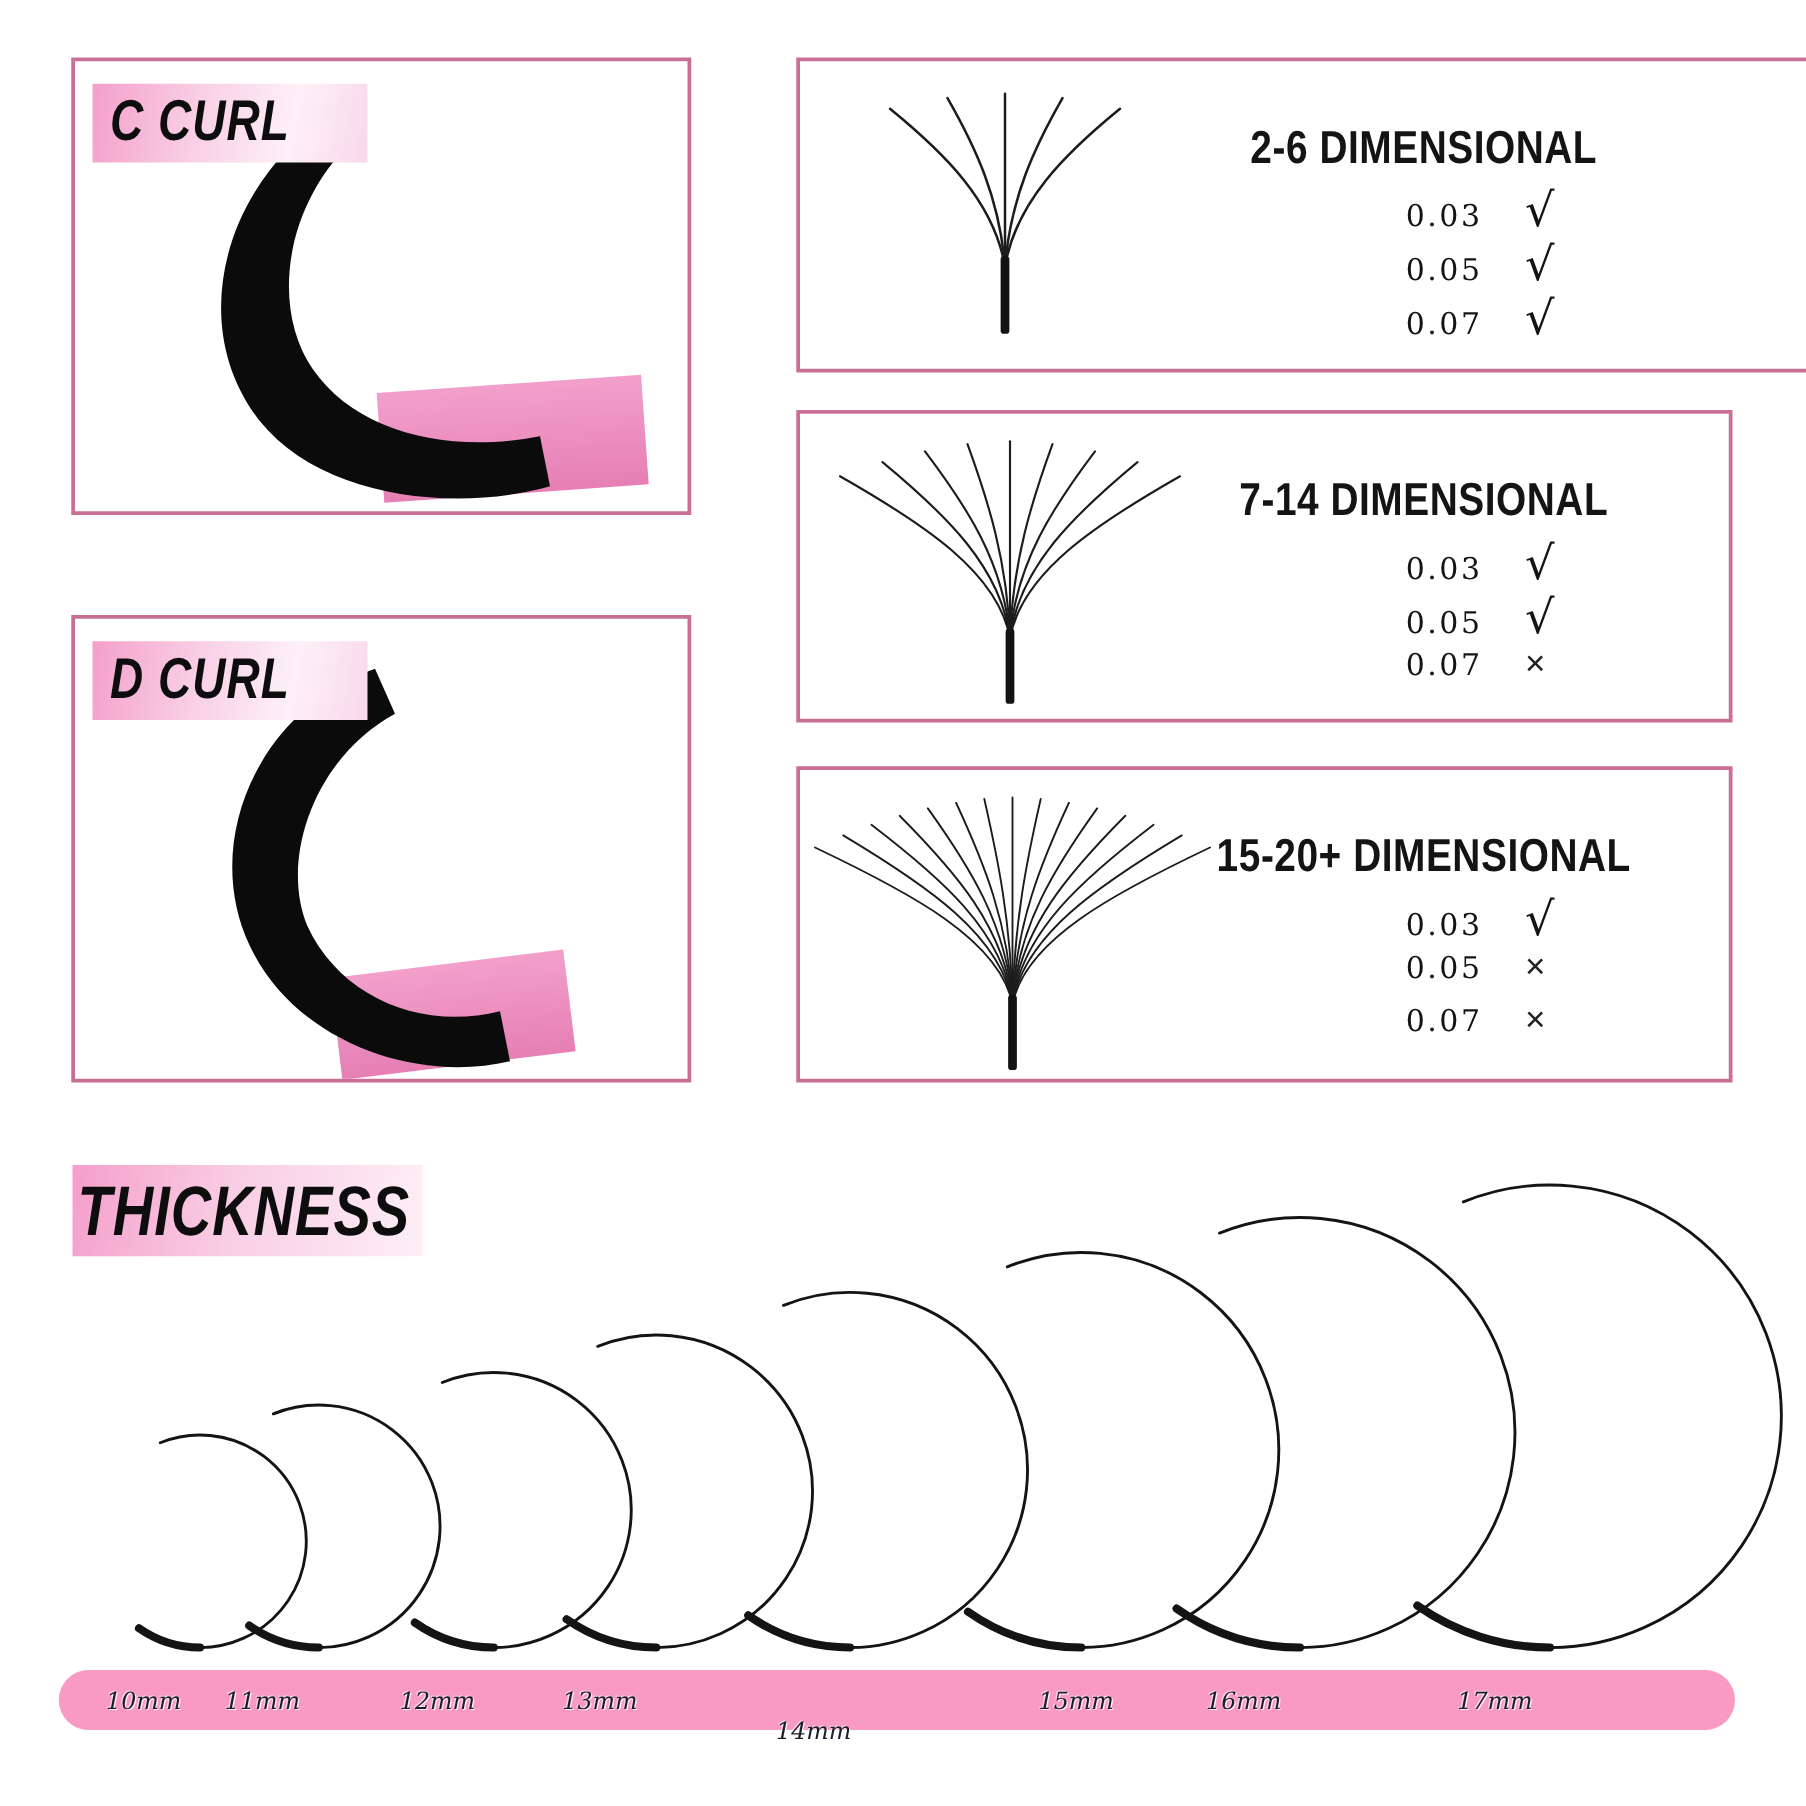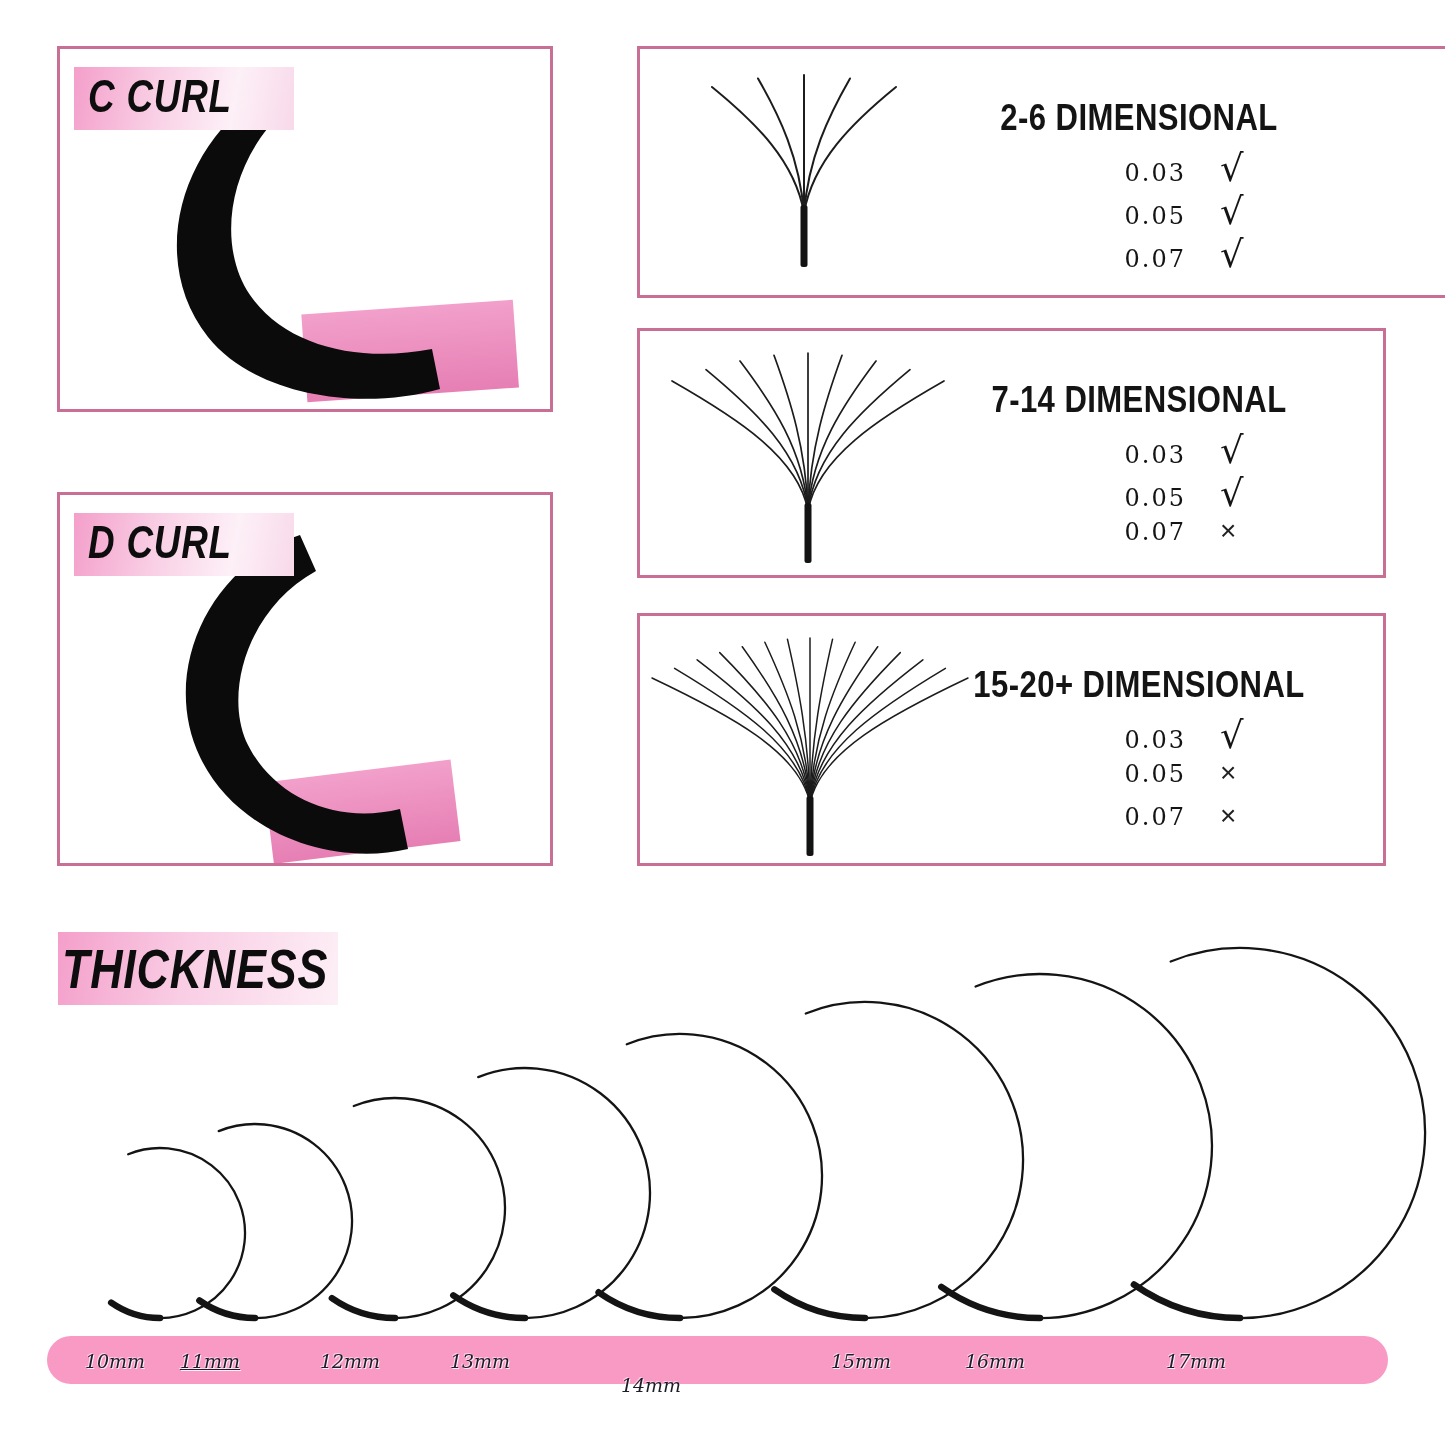--- a/index.html
+++ b/index.html
@@ -222,21 +222,21 @@
       <path d="M 805.8,73.5 A 158 158 0 1 1 774.4,349.4" fill="none" stroke="#141414" stroke-width="2.3" stroke-linecap="round"></path>
       <path d="M 865,378 A 158 158 0 0 1 774.4,349.4" fill="none" stroke="#141414" stroke-width="6.5" stroke-linecap="round"></path>
       <path d="M 975.6,46.5 A 172 172 0 1 1 941.3,346.9" fill="none" stroke="#141414" stroke-width="2.3" stroke-linecap="round"></path>
       <path d="M 1040,378 A 172 172 0 0 1 941.3,346.9" fill="none" stroke="#141414" stroke-width="6.5" stroke-linecap="round"></path>
       <path d="M 1170.7,21.5 A 185 185 0 1 1 1133.9,344.5" fill="none" stroke="#141414" stroke-width="2.3" stroke-linecap="round"></path>
       <path d="M 1240,378 A 185 185 0 0 1 1133.9,344.5" fill="none" stroke="#141414" stroke-width="6.5" stroke-linecap="round"></path>
     </svg>
 
   <div class="length-bar"></div>
   <span class="mm-label" style="left: 60px;">10mm</span>
-  <span class="mm-label" style="left: 155px; text-decoration: underline;">11mm</span>
+  <span class="mm-label" style="left: 155px;">11mm</span>
   <span class="mm-label" style="left: 295px;">12mm</span>
   <span class="mm-label" style="left: 425px;">13mm</span>
   <span class="mm-label" style="left: 596px; margin-top: 24px;">14mm</span>
   <span class="mm-label" style="left: 806px;">15mm</span>
   <span class="mm-label" style="left: 940px;">16mm</span>
   <span class="mm-label" style="left: 1141px;">17mm</span>
 
 </div>
 
 </body></html>

